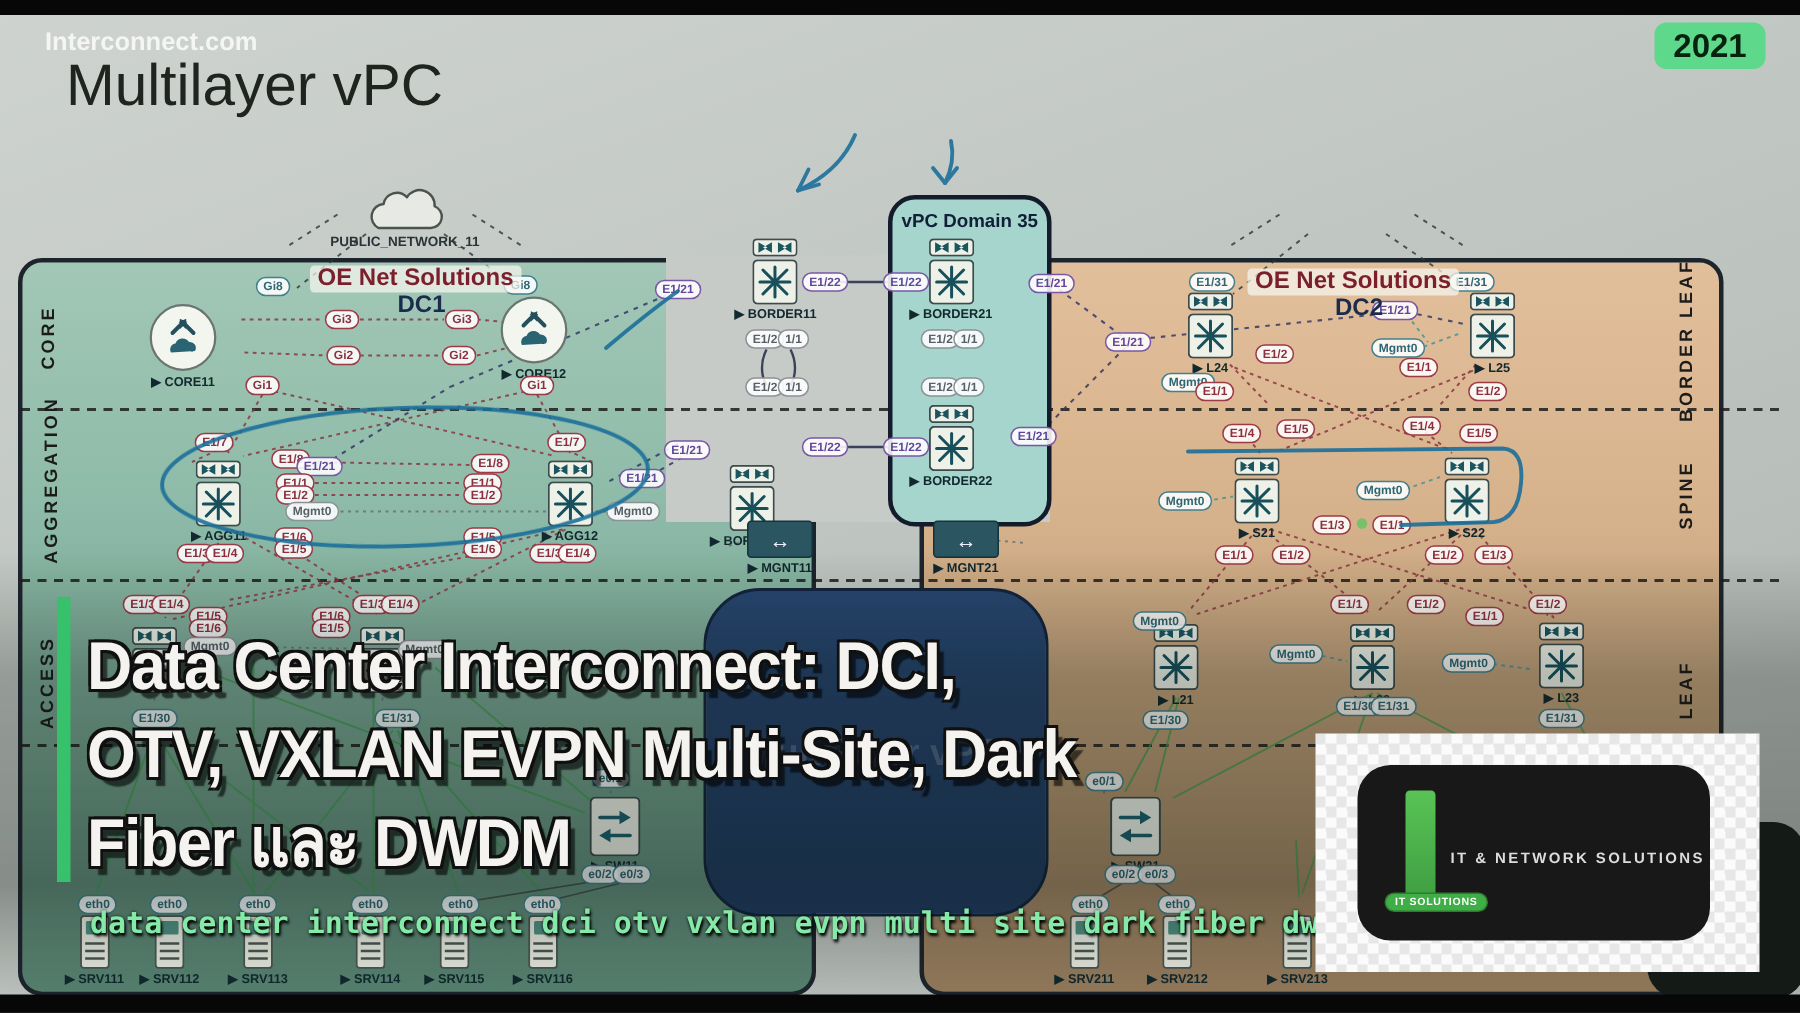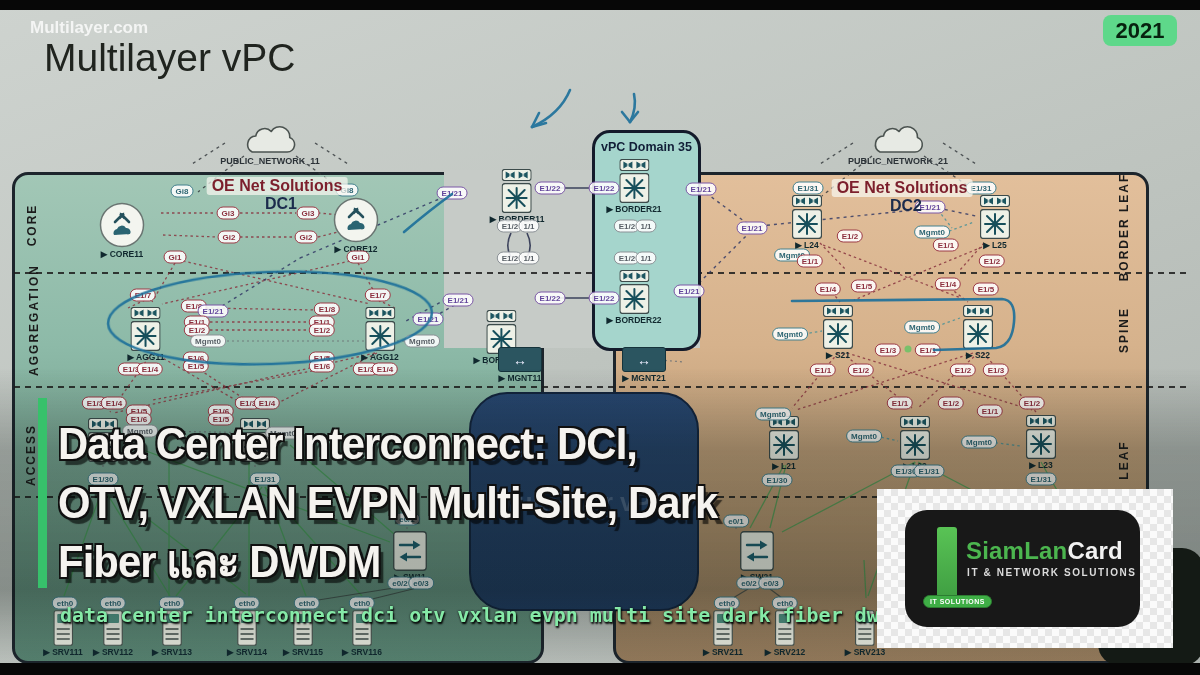--- a/index.html
+++ b/index.html
@@ -85,21 +85,21 @@
   #logo-tagline{left:967px;top:567px;z-index:9;font-size:10px;font-weight:700;letter-spacing:1.6px;color:#dcdcdc;}
   #logo-badge{left:923px;top:595px;z-index:9;background:#3fae46;border:1.5px solid #2c7c31;border-radius:7px;
               padding:2px 6px;font-size:7px;font-weight:700;color:#fff;letter-spacing:.5px;}
 </style>
 </head>
 <body>
 
 <div id="stage">
   <div class="abs" id="bar-top"></div>
 
-  <div class="abs" id="site-watermark">Multilayer.com</div>
+  <div class="abs" id="site-watermark">Interconnect.com</div>
   <div class="abs" id="slide-title">Multilayer vPC</div>
   <div class="abs" id="year-badge">2021</div>
 
   <div class="abs panel" id="dc1-panel"></div>
   <div class="abs panel" id="dc2-panel"></div>
   <div class="abs" id="vpc-backdrop"></div>
 
   <svg class="layer" id="line-layer" width="1200" height="675">
       <g stroke="#1c1c1c" stroke-width="2" fill="none" stroke-dasharray="6,5" opacity="0.85">
         <line x1="14" y1="273" x2="1190" y2="273"></line>
@@ -226,26 +226,20 @@
       <div class="abs zone" style="left: 31px; top: 455px;">ACCESS</div>
       <div class="abs zone" style="left: 1124px; top: 227px;">BORDER LEAF</div>
       <div class="abs zone" style="left: 1124px; top: 330px;">SPINE</div>
       <div class="abs zone" style="left: 1124px; top: 460px;">LEAF</div>
       <div class="node" style="left: 270px; top: 124px;">
         <svg width="64" height="34" viewBox="0 0 64 34">
           <path d="M14,28 h35 a7.5,7.5 0 0 0 2.5,-14.5 a10,10 0 0 0 -18.5,-6 a9,9 0 0 0 -15.5,4.5 a8.5,8.5 0 0 0 -3.5,16 z" fill="#e7eae4" stroke="#4b5350" stroke-width="1.6" stroke-linejoin="round"></path>
         </svg>
         <div class="cloud-label">PUBLIC_NETWORK_11</div>
       </div>
-      <div class="node" style="left: 898px; top: 124px;">
-        <svg width="64" height="34" viewBox="0 0 64 34">
-          <path d="M14,28 h35 a7.5,7.5 0 0 0 2.5,-14.5 a10,10 0 0 0 -18.5,-6 a9,9 0 0 0 -15.5,4.5 a8.5,8.5 0 0 0 -3.5,16 z" fill="#e7eae4" stroke="#4b5350" stroke-width="1.6" stroke-linejoin="round"></path>
-        </svg>
-        <div class="cloud-label">PUBLIC_NETWORK_21</div>
-      </div>
       <div class="node" style="left: 122px; top: 202px;">
         <svg width="46" height="46" viewBox="0 0 46 46">
           <circle cx="23" cy="23" r="21.5" fill="#f3f5ef" stroke="#6a7572" stroke-width="1.5"></circle>
           <g stroke="#24505c" stroke-width="2.6" stroke-linecap="round">
             <line x1="16" y1="20" x2="22" y2="14"></line>
             <line x1="30" y1="20" x2="24" y2="14"></line>
             <line x1="17" y1="31" x2="22" y2="26"></line>
             <line x1="29" y1="31" x2="24" y2="26"></line>
           </g>
           <g fill="#24505c">
@@ -336,21 +330,21 @@
           <rect x="0.5" y="0.5" width="29" height="29" rx="3" fill="#eef1e7" stroke="#3c4b4b" stroke-width="1.3"></rect>
           <g stroke="#174f5b" stroke-width="2" stroke-linecap="round">
             <line x1="7" y1="7" x2="23" y2="23"></line>
             <line x1="23" y1="7" x2="7" y2="23"></line>
             <line x1="15" y1="5" x2="15" y2="25"></line>
             <line x1="5" y1="15" x2="25" y2="15"></line>
           </g>
           <circle cx="15" cy="15" r="2.4" fill="#174f5b"></circle>
         </svg>
       </div>
-      <div class="node" style="left: 517px; top: 169px; justify-content: flex-end;">
+      <div class="node" style="left: 517px; top: 159px; justify-content: flex-end;">
         <svg width="30" height="12" viewBox="0 0 30 12">
           <rect x="0.5" y="0.5" width="29" height="11" rx="2.5" fill="#eef1e7" stroke="#3c4b4b" stroke-width="1.2"></rect>
           <path fill="#1c5560" d="M4,2.5 10,6 4,9.5Z M13,2.5 7,6 13,9.5Z M17,2.5 23,6 17,9.5Z M26,2.5 20,6 26,9.5Z"></path>
         </svg>
         <div style="height:2px"></div>
         <svg width="30" height="30" viewBox="0 0 30 30">
           <rect x="0.5" y="0.5" width="29" height="29" rx="3" fill="#eef1e7" stroke="#3c4b4b" stroke-width="1.3"></rect>
           <g stroke="#174f5b" stroke-width="2" stroke-linecap="round">
             <line x1="7" y1="7" x2="23" y2="23"></line>
             <line x1="23" y1="7" x2="7" y2="23"></line>
@@ -819,21 +813,20 @@
     <div class="cap-line">Data Center Interconnect: DCI,</div>
     <div class="cap-line">OTV, VXLAN EVPN Multi-Site, Dark</div>
     <div class="cap-line">Fiber และ DWDM</div>
   </div>
   <div class="abs" id="subtitle">data center interconnect dci otv vxlan evpn multi site dark fiber dwdm</div>
 
   <div class="abs" id="facecam"></div>
   <div class="abs" id="logo-plate"></div>
   <div class="abs" id="logo-card"></div>
   <div class="abs" id="logo-bar"></div>
-  <div class="abs" id="logo-text"><span class="ga">SiamLan</span><span class="gb">Card</span></div>
   <div class="abs" id="logo-tagline">IT &amp; NETWORK SOLUTIONS</div>
   <div class="abs" id="logo-badge">IT SOLUTIONS</div>
 
   <div class="abs" id="bar-bottom"></div>
     <div class="abs vpc-box" style="left: 592px; top: 130px; width: 103px; height: 215px; background: rgb(165, 213, 204);">
       <div class="vpc-title">vPC Domain 35</div>
     </div>
   </div>
 
 </body></html>

